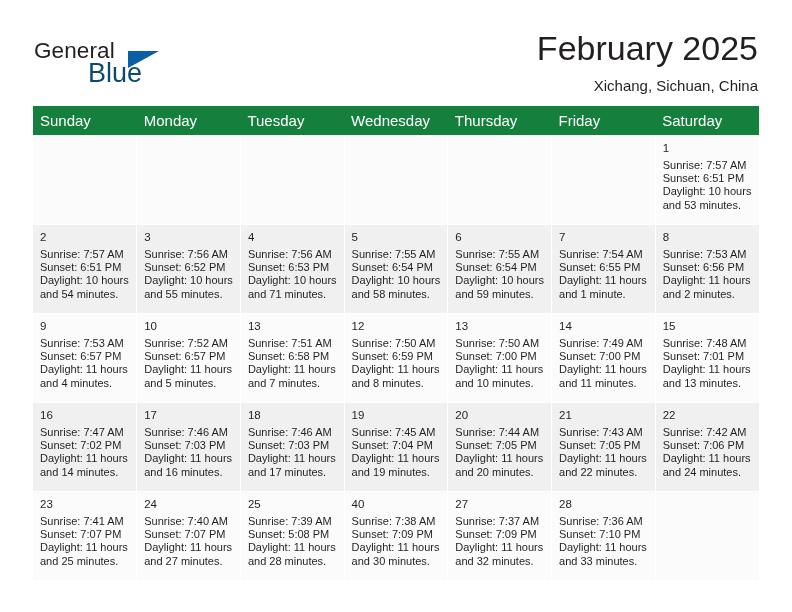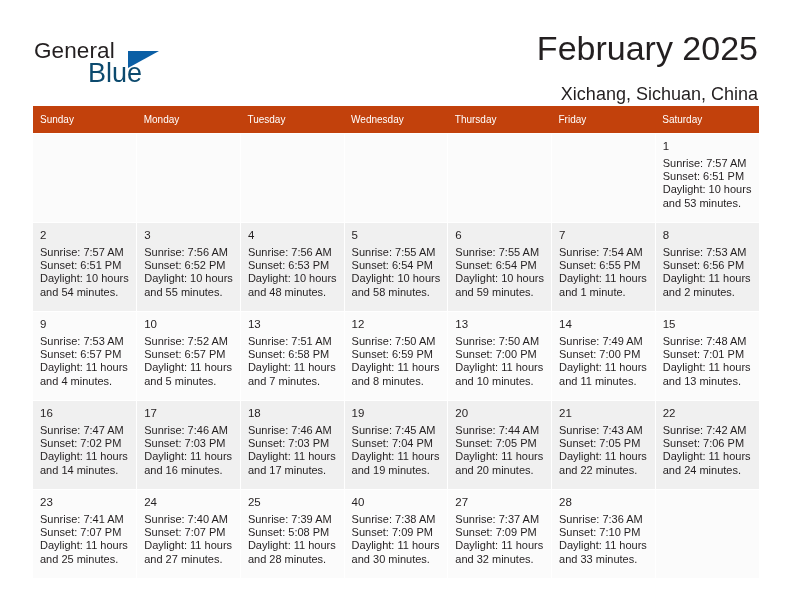--- a/index.html
+++ b/index.html
@@ -69,41 +69,41 @@
   }
   .month-title {
     font-size: 34px;
     color: #231f20;
     line-height: 32px;
     white-space: nowrap;
     font-weight: normal;
     margin: 0;
   }
   .location {
-    font-size: 18px;
+    font-size: 15px;
     color: #231f20;
     line-height: 20px;
-    margin-top: 20px;
+    margin-top: 12px;
     white-space: nowrap;
   }
 
   
   .calendar {
     position: absolute;
     left: 33px;
     top: 106px;
     width: 726px;
     border-collapse: collapse;
     table-layout: fixed;
   }
   .calendar col { width: 103.71px; }
   thead th {
-    background: #c2410c;
+    background: #15803d;
     color: #ffffff;
-    font-size: 10px;
+    font-size: 15px;
     font-weight: normal;
     text-align: left;
     padding: 6px 0 6px 7px;
     height: 15px;
     vertical-align: middle;
     border: none;
   }
   tbody td {
     vertical-align: top;
     padding: 0;
@@ -205,21 +205,21 @@
               <div>Daylight: 10 hours</div>
               <div>and 55 minutes.</div>
             </div>
           </td>
           <td>
             <div class="daynum">4</div>
             <div class="daybody">
               <div>Sunrise: 7:56 AM</div>
               <div>Sunset: 6:53 PM</div>
               <div>Daylight: 10 hours</div>
-              <div>and 48 minutes.</div>
+              <div>and 71 minutes.</div>
             </div>
           </td>
           <td>
             <div class="daynum">5</div>
             <div class="daybody">
               <div>Sunrise: 7:55 AM</div>
               <div>Sunset: 6:54 PM</div>
               <div>Daylight: 10 hours</div>
               <div>and 58 minutes.</div>
             </div>

